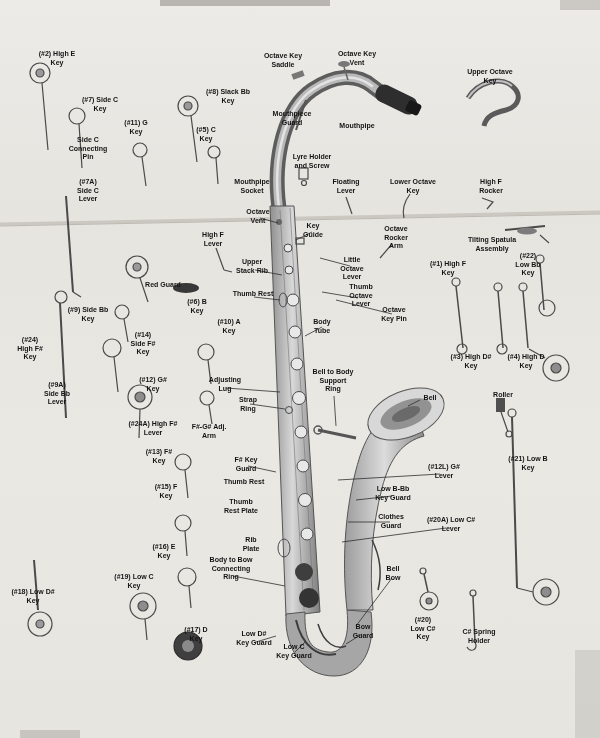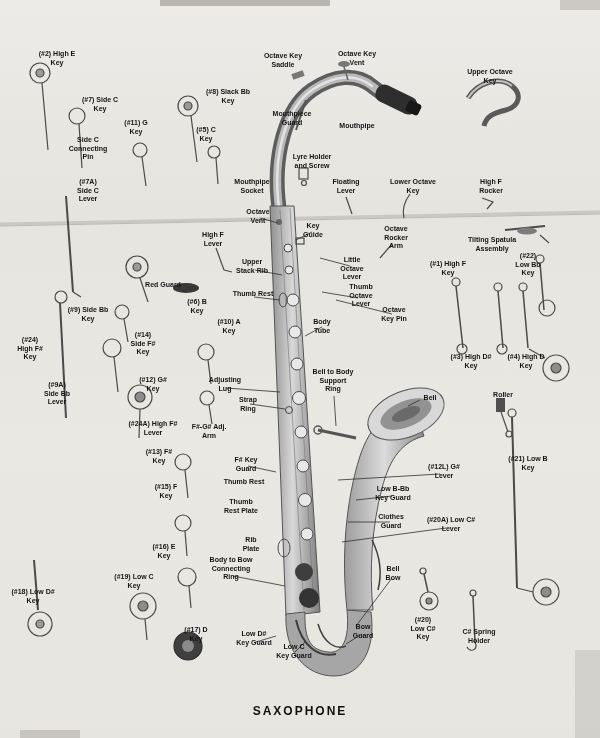--- a/index.html
+++ b/index.html
@@ -438,14 +438,13 @@
 Key Guard</div>
       <div class="part-label" style="left: 344px; top: 623px; width: 38px;">Bow
 Guard</div>
       <div class="part-label" style="left: 400px; top: 616px; width: 46px;">(#20)
 Low C#
 Key</div>
       <div class="part-label" style="left: 453px; top: 628px; width: 52px;">C# Spring
 Holder</div>
     </div>
 
-  <div class="diagram-title">SAXOPHONE</div>
 </div>
 
 </body></html>

